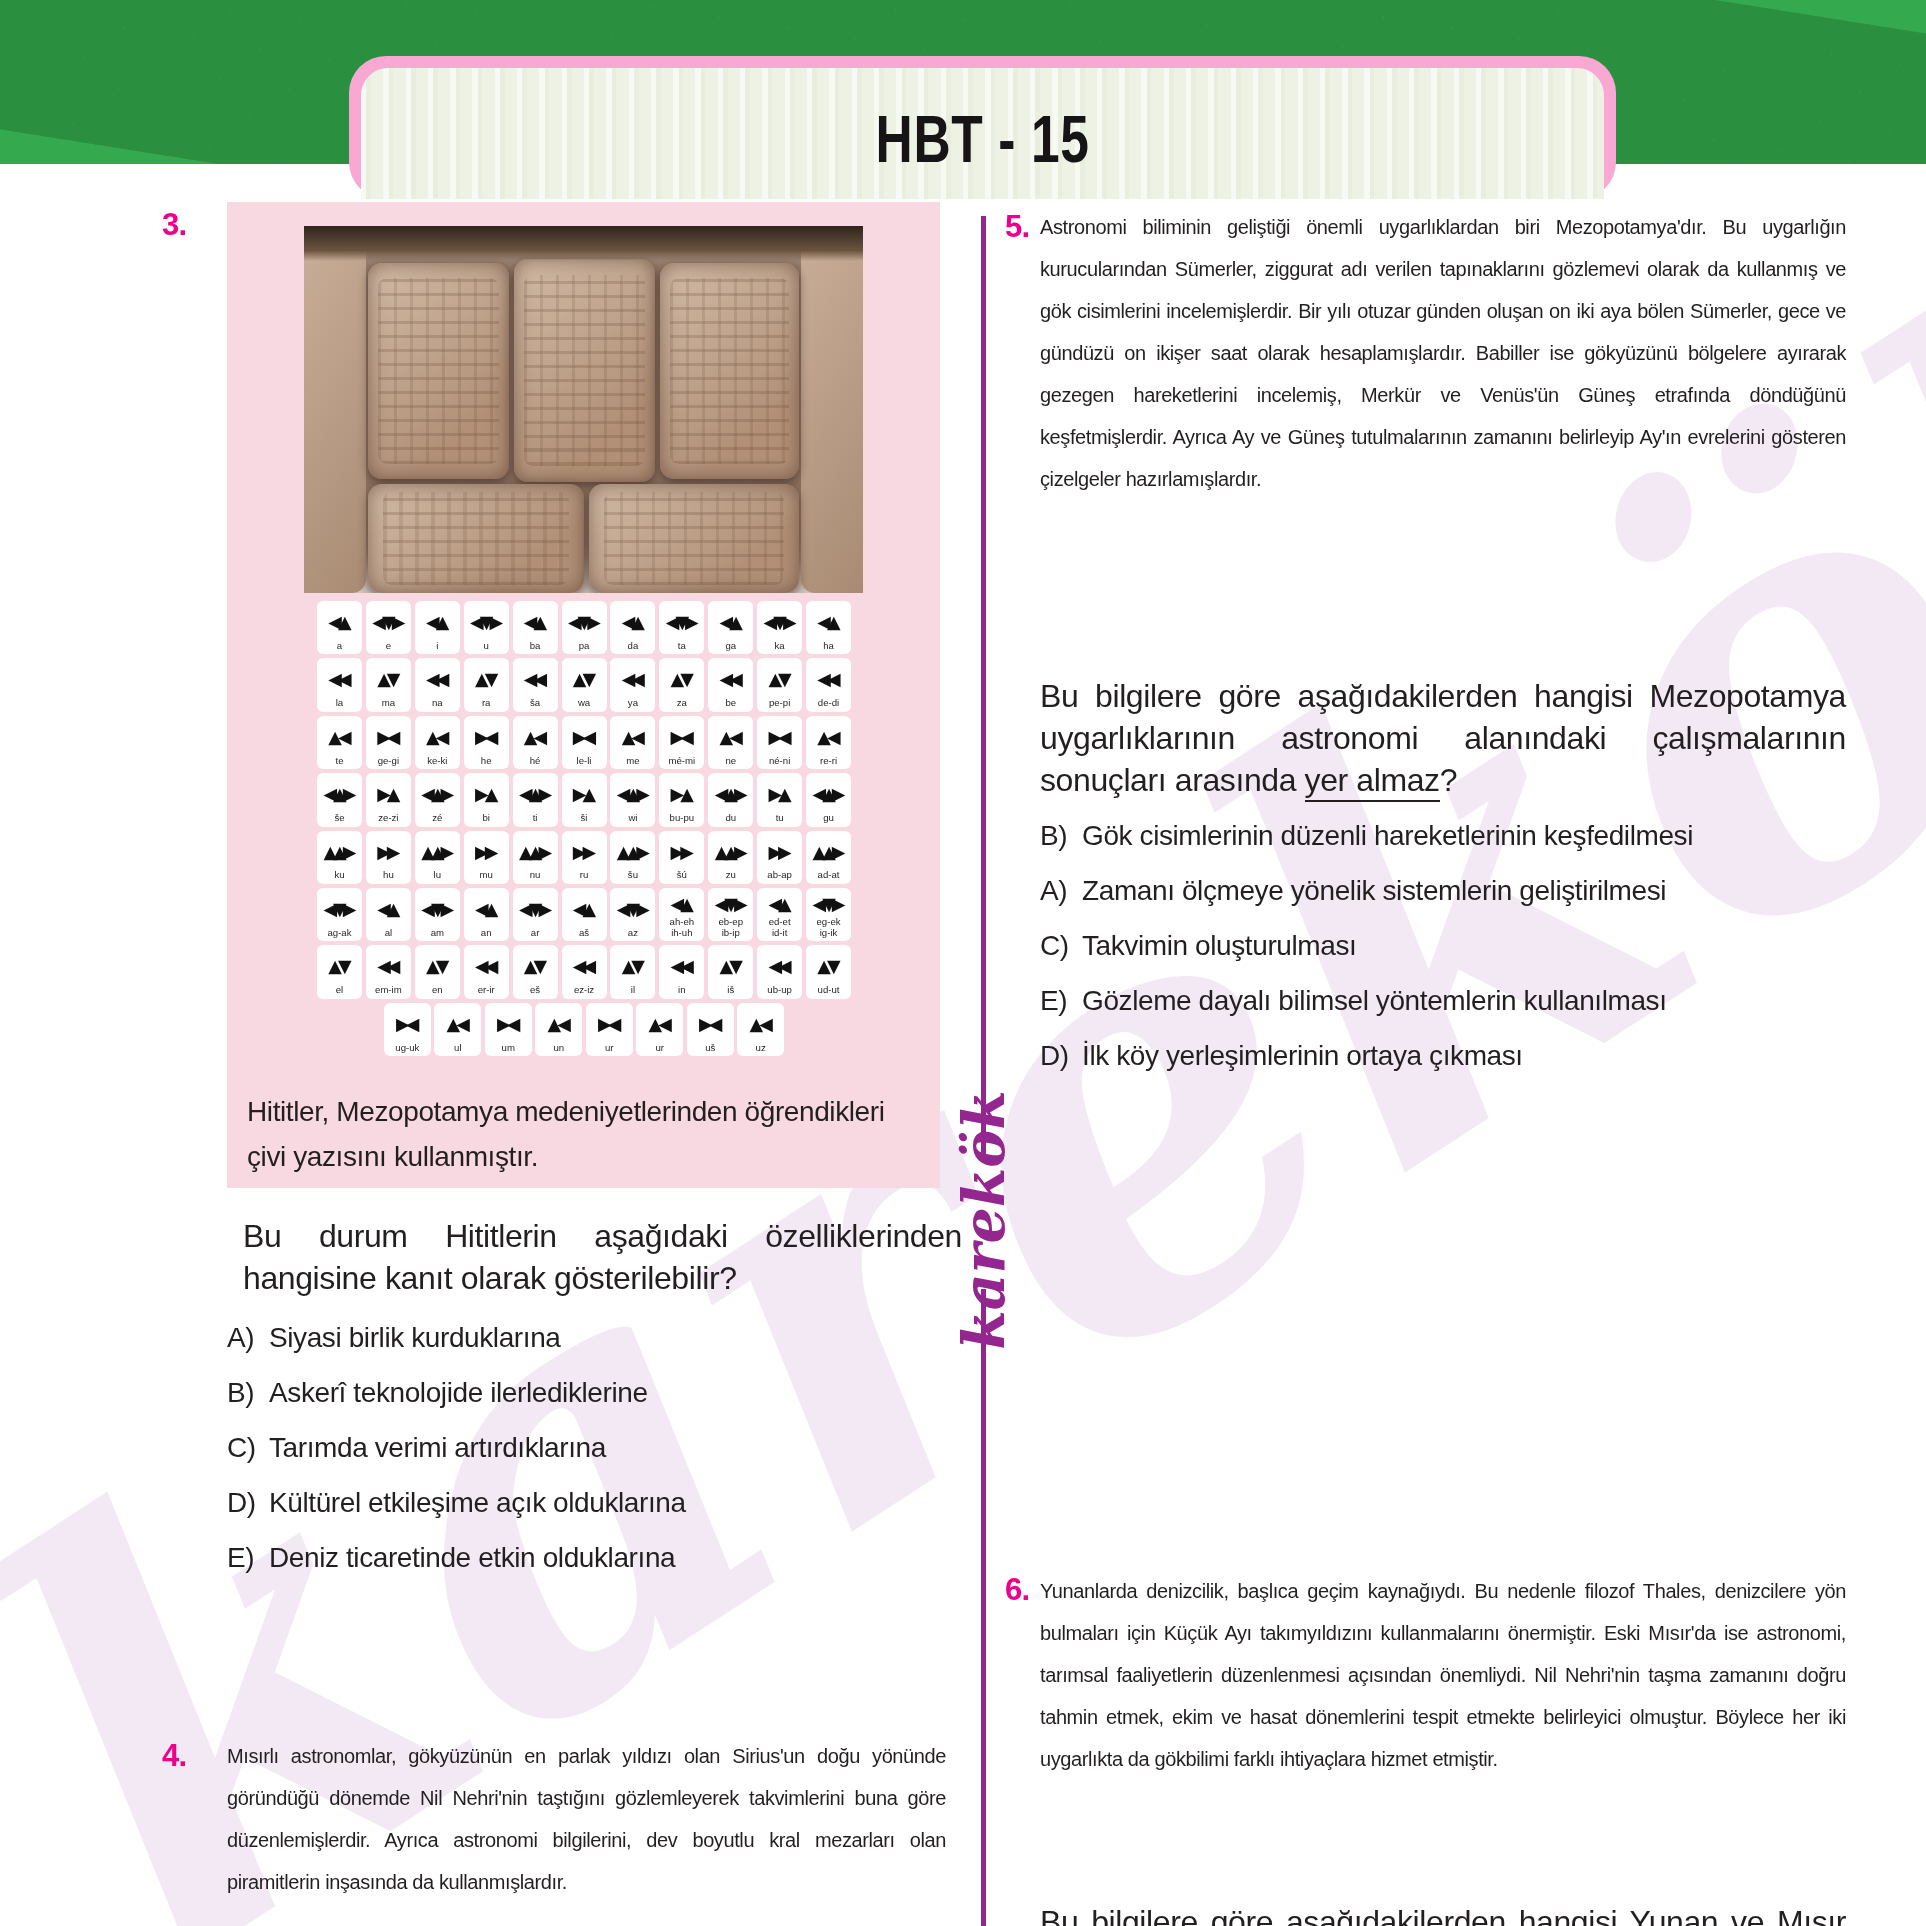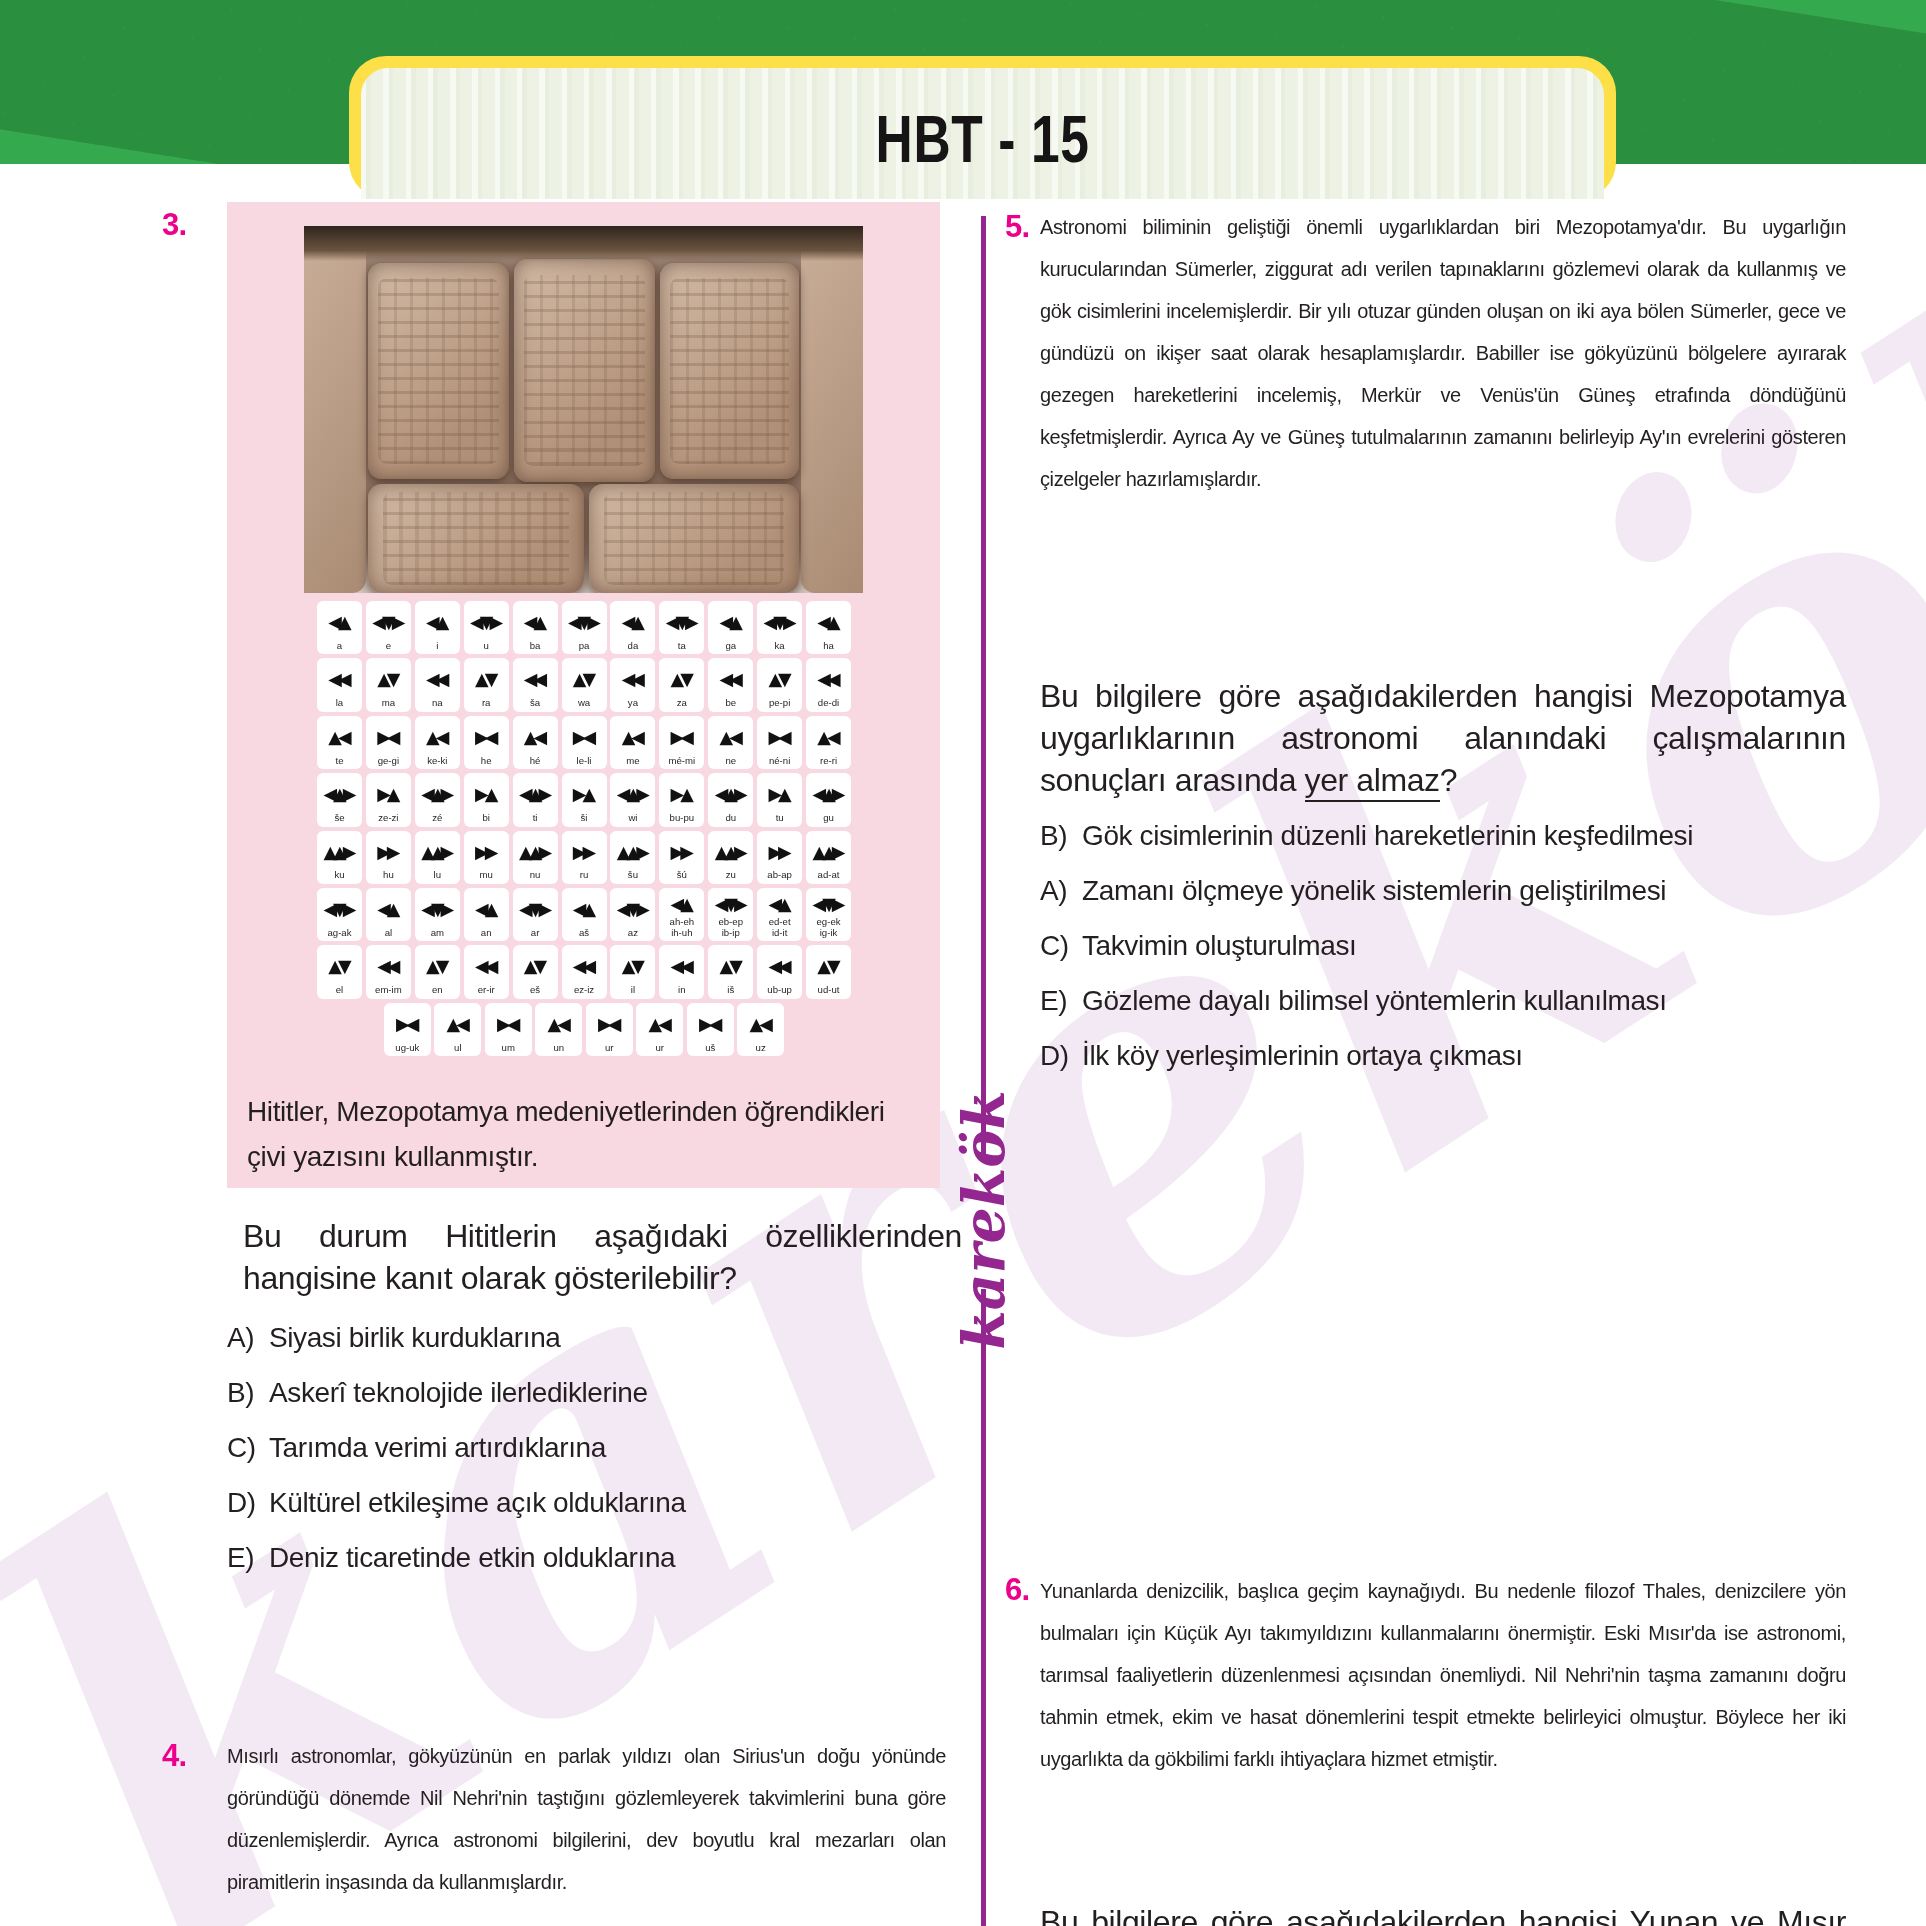--- a/index.html
+++ b/index.html
@@ -6,21 +6,21 @@
   body{width:1965px;height:2512px;background:#ffffff;font-family:"Liberation Sans",sans-serif;color:#231f20;overflow:hidden;}
   .page{position:absolute;inset:0;width:1965px;height:2512px;background:#fff;overflow:hidden;}
 
   
   .green-band{position:absolute;left:0;top:0;width:1934px;height:164px;background:#35a94e;overflow:hidden;}
   .green-band::before{content:'';position:absolute;inset:-116px;
     background-image:radial-gradient(closest-side,#2b8f40 97%,transparent),radial-gradient(closest-side,#2b8f40 97%,transparent);
     background-size:69px 69px;background-position:0 0,35px 35px;transform:rotate(9deg);}
 
   
-  .header-box{position:absolute;left:349px;top:56px;width:1267px;height:143px;background:#fde047;border-radius:37px;z-index:4;}
+  .header-box{position:absolute;left:349px;top:56px;width:1267px;height:143px;background:#f9a8d4;border-radius:37px;z-index:4;}
   .header-inner{position:absolute;left:11.6px;top:11.6px;right:11.6px;bottom:0;background:#edf2e5;border-radius:27px 27px 0 0;
     background-image:repeating-linear-gradient(90deg,rgba(255,255,255,.55) 0 5.4px,rgba(222,232,210,.35) 5.4px 10px,transparent 10px 22.3px);}
   .header-title{position:absolute;left:0;right:0;top:45px;text-align:center;font-size:66px;font-weight:bold;color:#161414;
     letter-spacing:0.8px;transform:scaleX(.78);transform-origin:center;font-family:"Liberation Sans",sans-serif;}
 
   
   .watermark{position:absolute;left:-135px;top:790px;width:2465px;text-align:center;z-index:1;
     font-family:"DejaVu Serif",serif;font-style:italic;font-weight:bold;font-size:578px;
     color:rgba(197,154,207,0.22);transform:rotate(-33deg);white-space:nowrap;pointer-events:none;}
 

